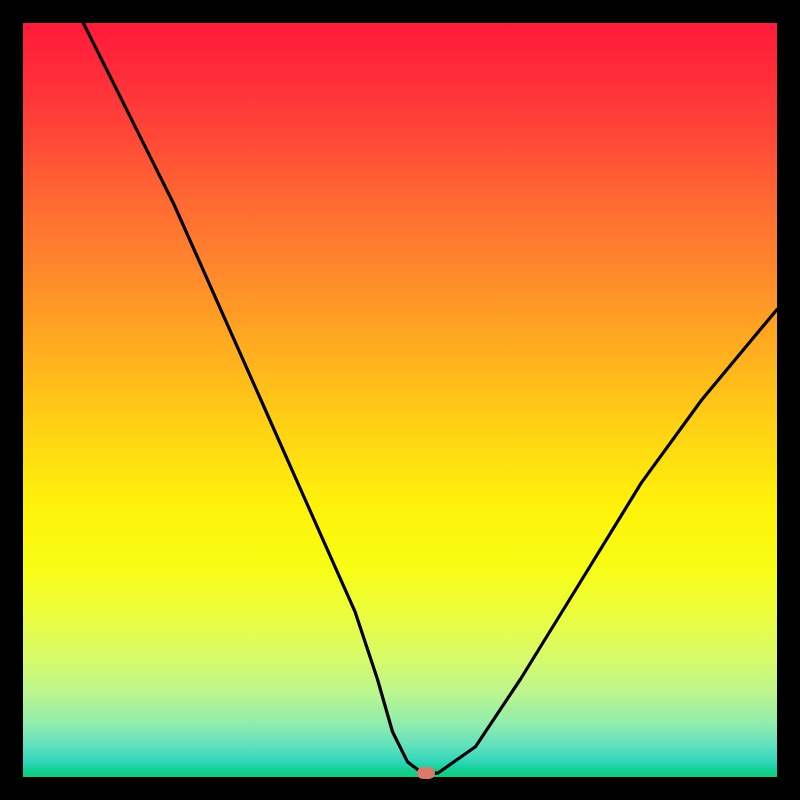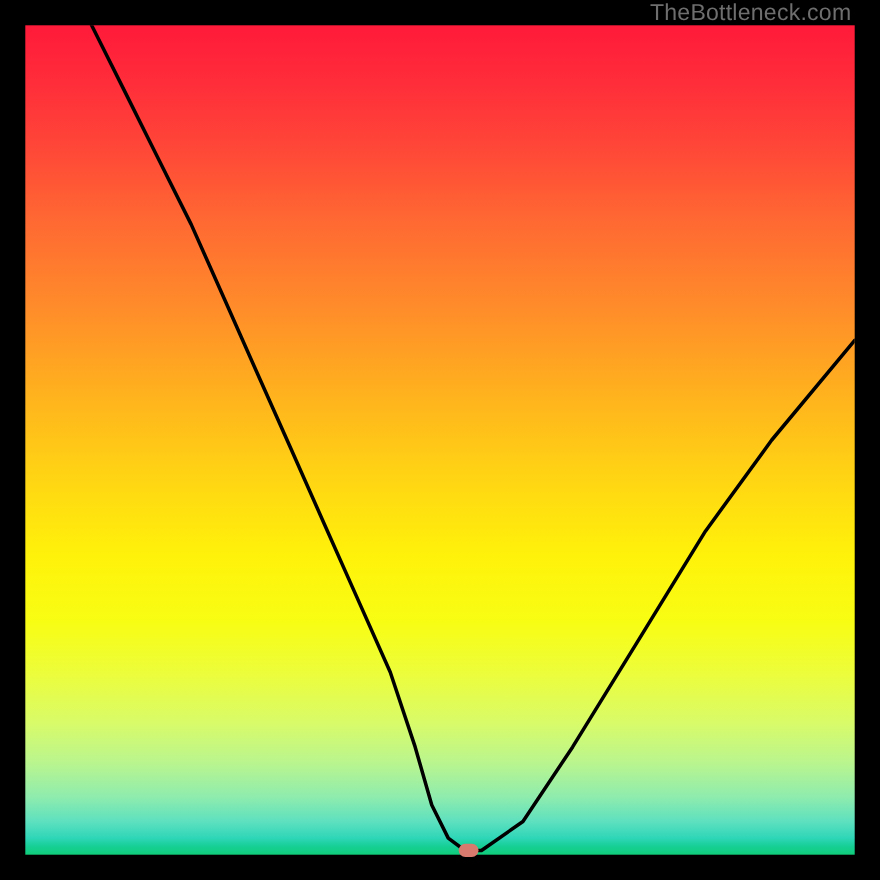--- a/index.html
+++ b/index.html
@@ -66,21 +66,20 @@
     color: #6e6e6e;
     font-size: 21px;
     font-weight: 500;
     letter-spacing: 0.2px;
   }
 </style>
 </head>
 <body>
 
 <div class="frame">
-  <div class="watermark">TheBottleneck.com</div>
 
   <div class="plot-area">
     <svg class="curve" viewBox="0 0 754 754" preserveAspectRatio="none">
       <path fill="none" stroke="#000" stroke-width="3.2" stroke-linecap="round" stroke-linejoin="round" d="M60.3 0.0 L90.5 60.3 L120.6 120.6 L150.8 181.0 L181.0 248.8 L211.1 316.7 L241.3 384.5 L271.4 452.4 L301.6 520.3 L331.8 588.1 L354.4 656.0 L369.5 708.8 L384.5 738.9 L399.6 750.2 L414.7 750.2 L452.4 723.8 L497.6 656.0 L558.0 558.0 L618.3 459.9 L678.6 377.0 L754.0 286.5"></path>
     </svg>
     <div class="marker" style="left:394.39000000000004px;top:744.23px;background:#d87a6e;"></div>
   </div>
 </div>
 
 </body></html>

